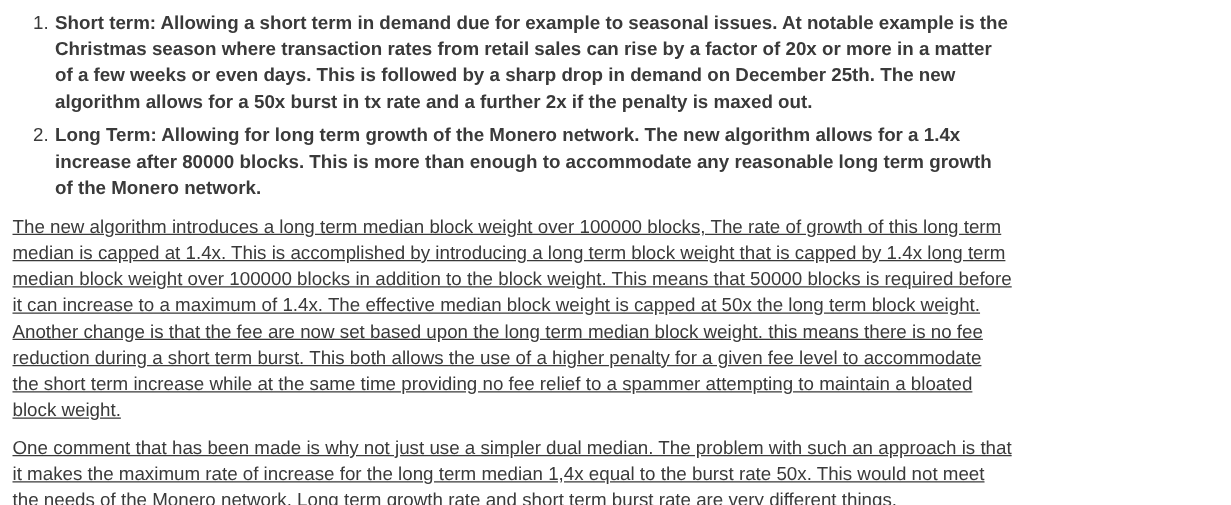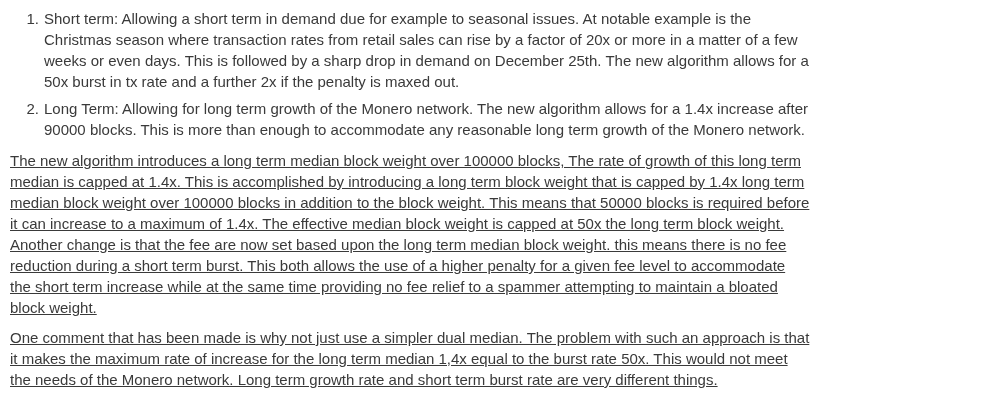--- a/index.html
+++ b/index.html
@@ -36,20 +36,21 @@
   }
   .list-marker {
     flex: 0 0 34px;
     box-sizing: border-box;
     text-align: right;
     padding-right: 5px;
   }
   .list-text {
     flex: 1 1 auto;
     min-width: 0;
+    font-weight: bold;
   }
   .para {
     margin: 0 0 9px 0;
     text-decoration: underline;
   }
   .para:last-child {
     margin-bottom: 0;
   }
 </style>
 </head>
@@ -58,21 +59,21 @@
 <div class="page">
   <div class="content">
 
     <ol class="olist">
       <li class="list-row">
         <span class="list-marker">1.</span>
         <span class="list-text">Short term: Allowing a short term in demand due for example to seasonal issues. At notable example is the Christmas season where transaction rates from retail sales can rise by a factor of 20x or more in a matter of a few weeks or even days. This is followed by a sharp drop in demand on December 25th. The new algorithm allows for a 50x burst in tx rate and a further 2x if the penalty is maxed out.</span>
       </li>
       <li class="list-row">
         <span class="list-marker">2.</span>
-        <span class="list-text">Long Term: Allowing for long term growth of the Monero network. The new algorithm allows for a 1.4x increase after 90000 blocks. This is more than enough to accommodate any reasonable long term growth of the Monero network.</span>
+        <span class="list-text">Long Term: Allowing for long term growth of the Monero network. The new algorithm allows for a 1.4x increase after 80000 blocks. This is more than enough to accommodate any reasonable long term growth of the Monero network.</span>
       </li>
     </ol>
 
     <p class="para">The new algorithm introduces a long term median block weight over 100000 blocks, The rate of growth of this long term median is capped at 1.4x. This is accomplished by introducing a long term block weight that is capped by 1.4x long term median block weight over 100000 blocks in addition to the block weight. This means that 50000 blocks is required before it can increase to a maximum of 1.4x. The effective median block weight is capped at 50x the long term block weight. Another change is that the fee are now set based upon the long term median block weight. this means there is no fee reduction during a short term burst. This both allows the use of a higher penalty for a given fee level to accommodate the short term increase while at the same time providing no fee relief to a spammer attempting to maintain a bloated block weight.</p>
 
     <p class="para">One comment that has been made is why not just use a simpler dual median. The problem with such an approach is that it makes the maximum rate of increase for the long term median 1,4x equal to the burst rate 50x. This would not meet the needs of the Monero network. Long term growth rate and short term burst rate are very different things.</p>
 
   </div>
 </div>
 

